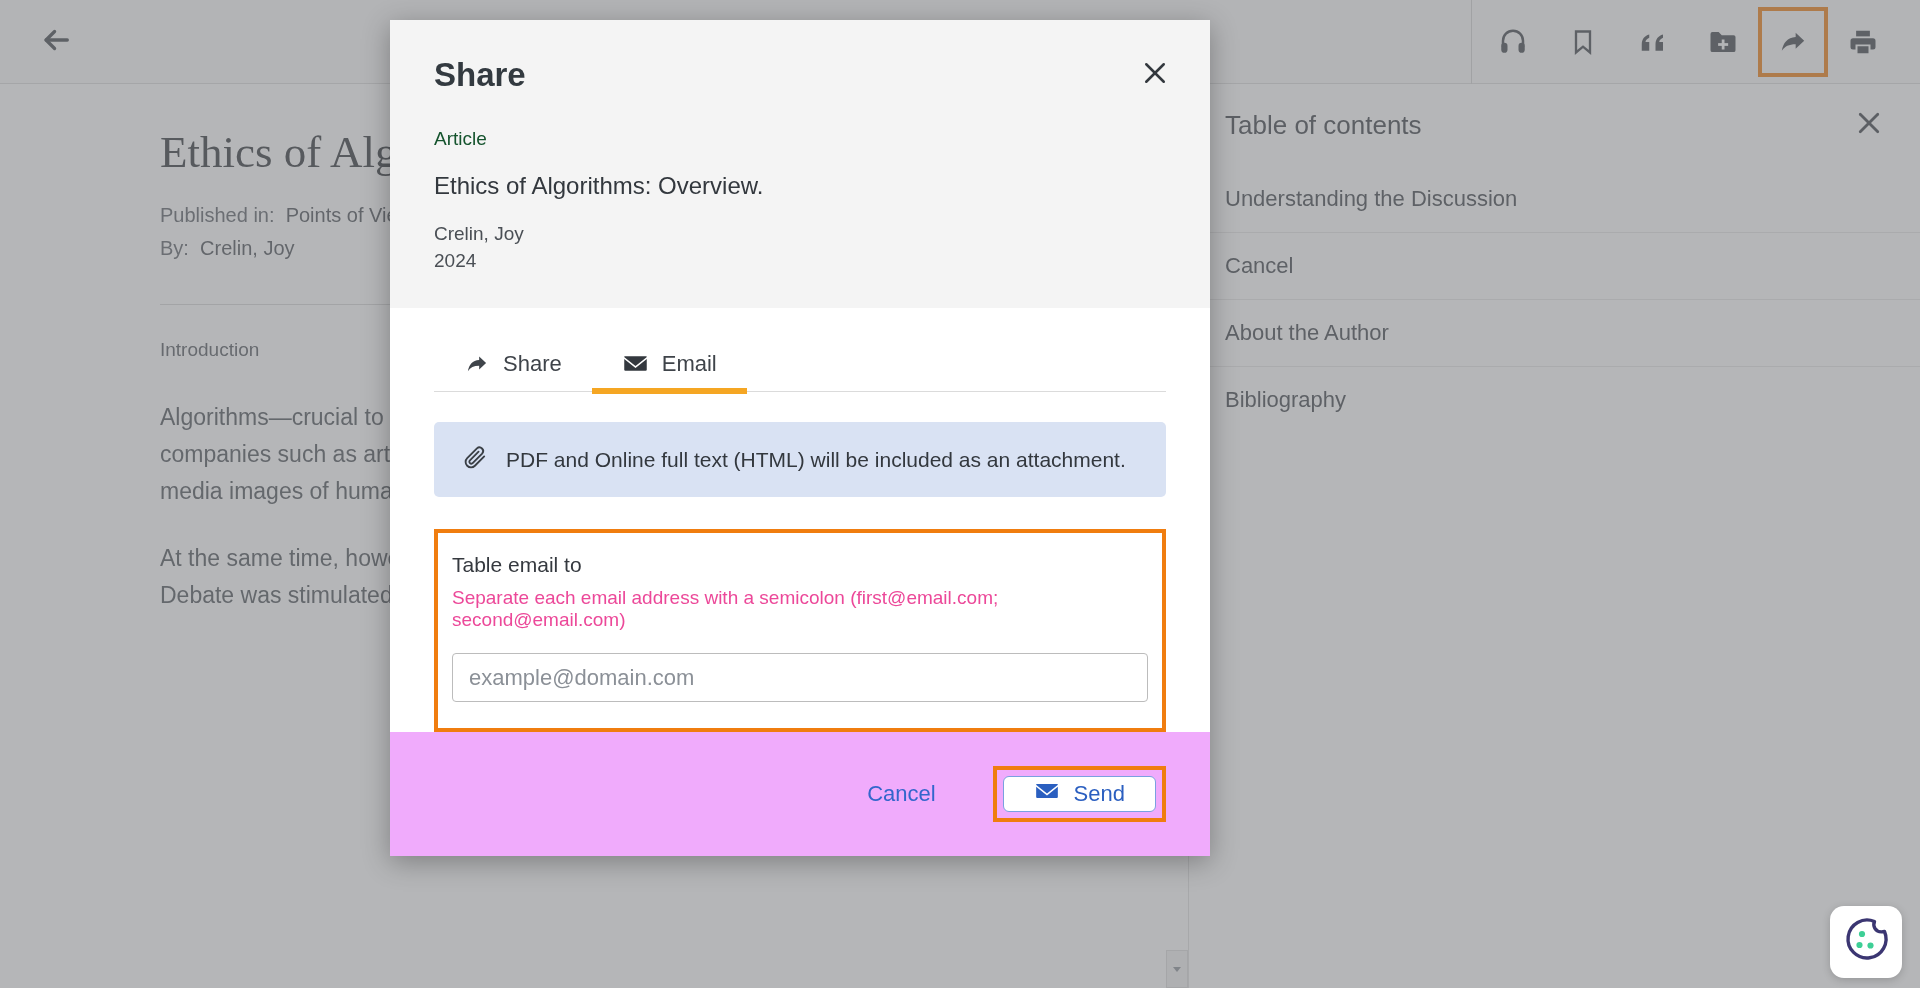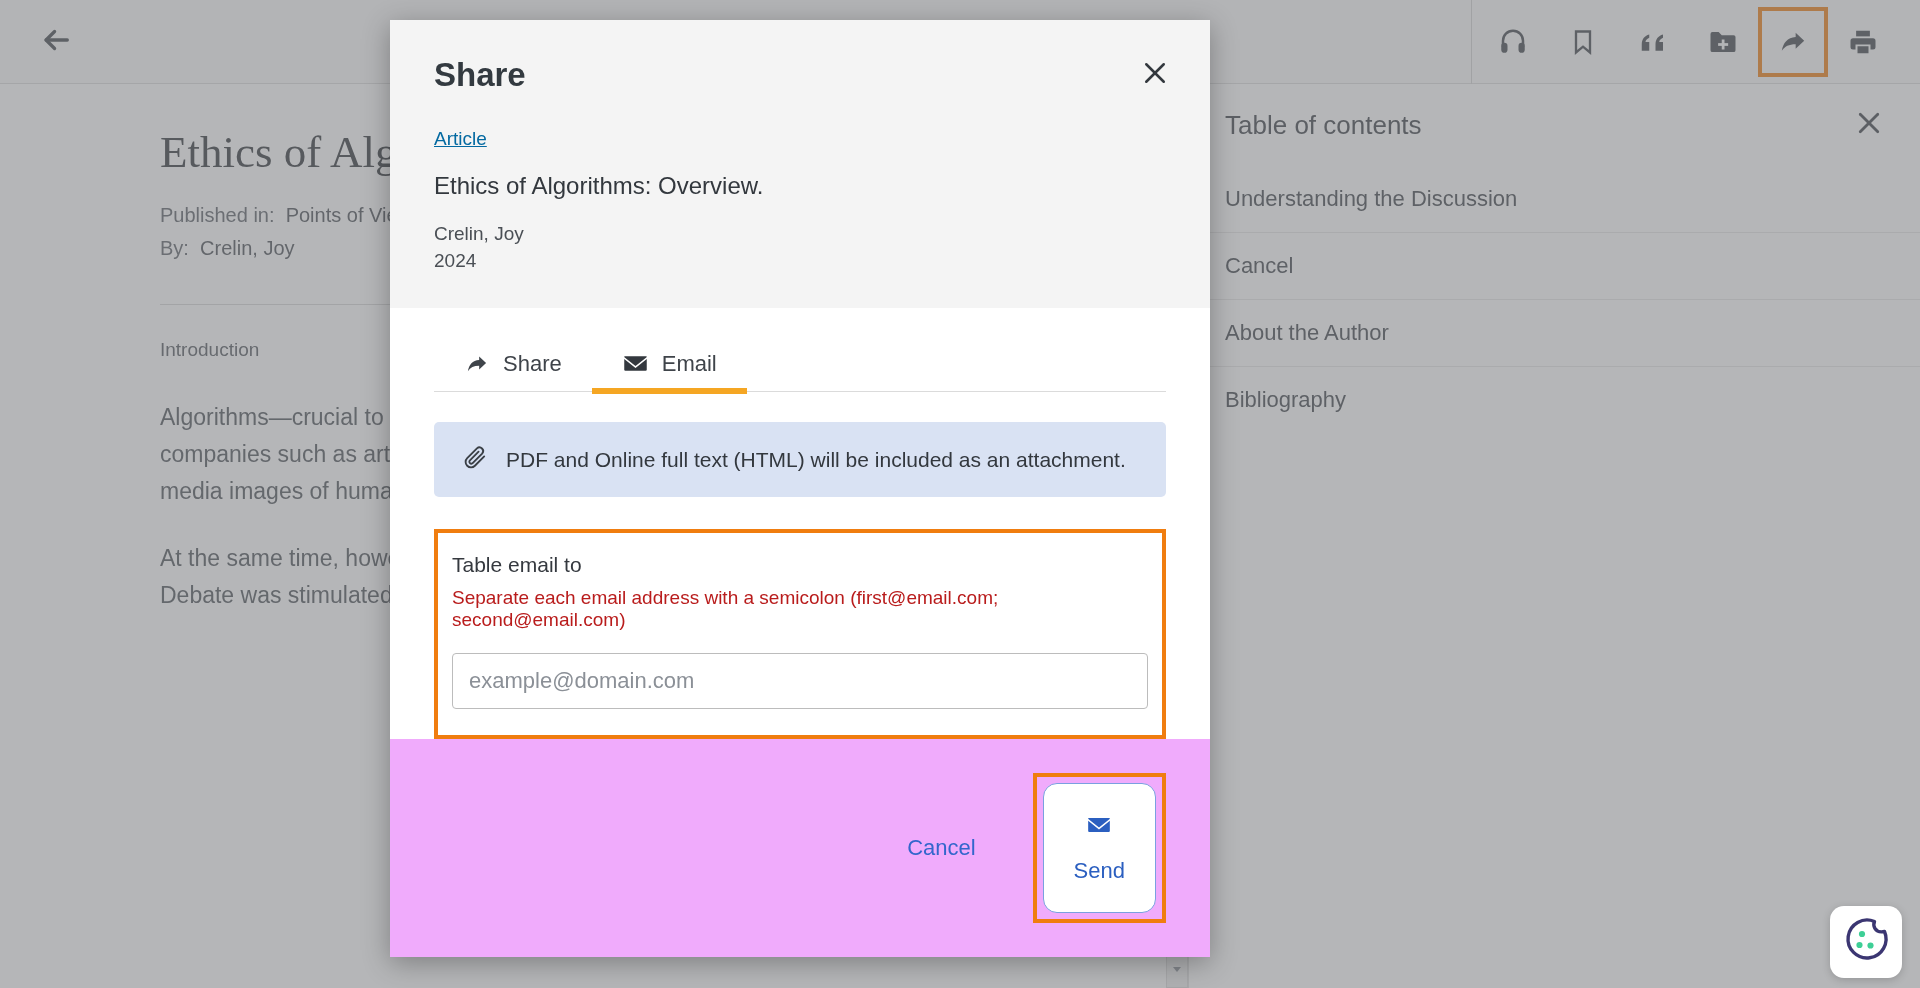--- a/index.html
+++ b/index.html
@@ -168,23 +168,22 @@
   }
   .modal-close {
     position: absolute;
     top: 38px; right: 38px;
     width: 34px; height: 34px;
     cursor: pointer;
     display:flex;align-items:center;justify-content:center;
   }
   .doc-type {
     font-size: 19px;
-    color: #0369a1;
+    color: #14532d;
     margin-bottom: 22px;
-    text-decoration: underline;
   }
   .doc-title {
     font-size: 24px;
     color: #33383e;
     margin-bottom: 20px;
   }
   .doc-author, .doc-year {
     font-size: 19px;
     color: #4a4f55;
     line-height: 27px;
@@ -236,27 +235,27 @@
     border: 4px solid #f07d0f;
     padding: 20px 14px 26px 14px;
   }
   .field-label {
     font-size: 21px;
     color: #35393f;
     margin-bottom: 10px;
   }
   .field-hint {
     font-size: 19px;
-    color: #b91c1c;
+    color: #ec4899;
     margin-bottom: 22px;
   }
   .email-input {
     display: block;
     width: 100%;
-    height: 56px;
+    height: 49px;
     border: 1px solid #bcbcbc;
     border-radius: 4px;
     padding: 0 16px;
     font-size: 22px;
     font-family: "Liberation Sans", sans-serif;
     color: #33383e;
     background: #ffffff;
   }
   .email-input::placeholder { color: #8b9097; }
 
@@ -281,25 +280,24 @@
     border: 4px solid #f07d0f;
     padding: 6px;
     margin-left: 18px;
   }
   .send-btn {
     display: flex; align-items: center; gap: 14px;
     font-size: 22px;
     color: #2b5fc0;
     background: #ffffff;
     border: 1px solid #7aa0e0;
-    border-radius: 14px;
-    padding: 28px 30px;
+    border-radius: 6px;
+    padding: 1px 30px;
     cursor: pointer;
     font-family: "Liberation Sans", sans-serif;
-    flex-direction: column;
   }
 
   
   .cookie-widget {
     position: absolute;
     z-index: 70;
     right: 18px; bottom: 10px;
     width: 72px; height: 72px;
     background: #ffffff;
     border-radius: 14px;

